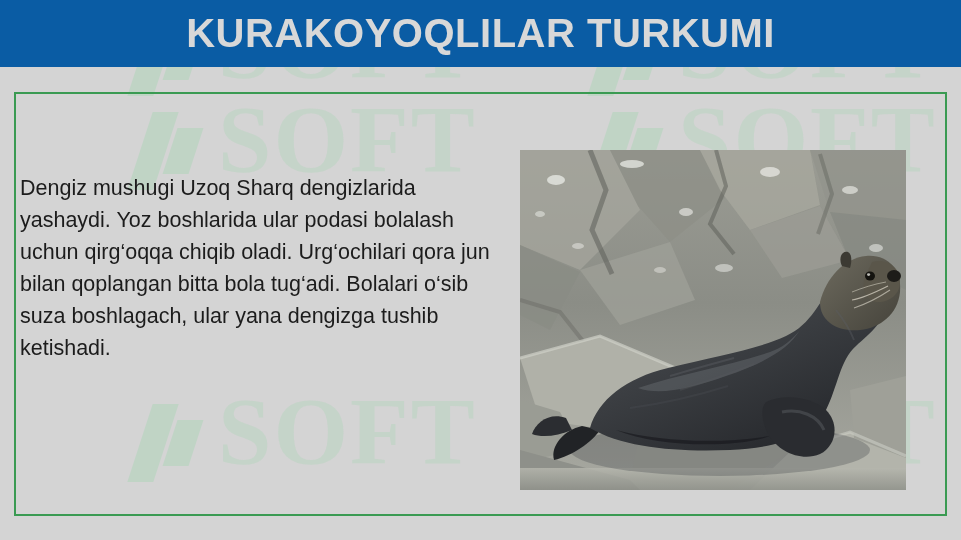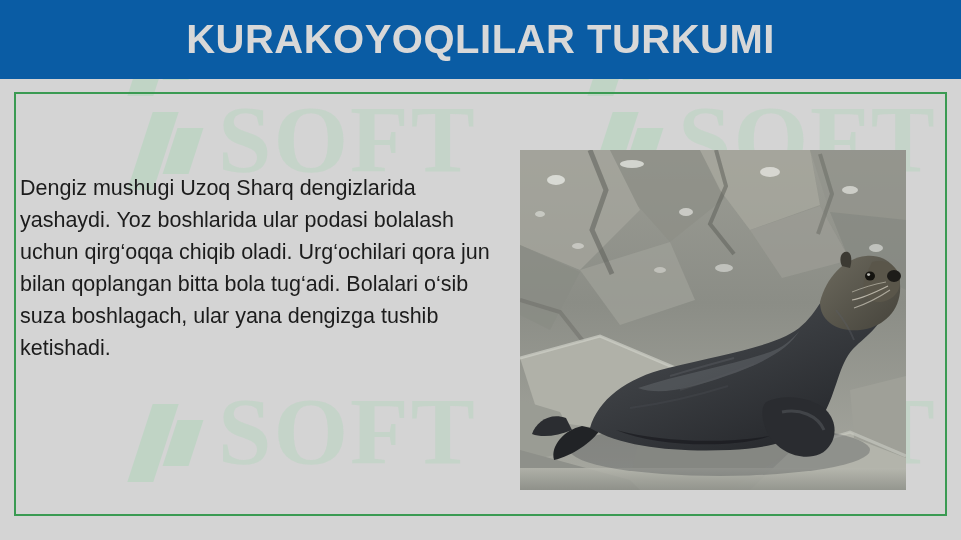--- a/index.html
+++ b/index.html
@@ -52,21 +52,21 @@
     left: 30px; top: 16px;
     width: 26px; height: 46px;
     transform: skewX(-18deg);
   }
 
   
   .header-bar {
     position: absolute;
     top: 0; left: 0;
     width: 961px;
-    height: 79px;
+    height: 67px;
     background: #0a5ca4;
     z-index: 2;
     display: flex;
     align-items: center;
     justify-content: center;
   }
   .header-title {
     color: #d8d8d8;
     font-size: 40px;
     font-weight: bold;

